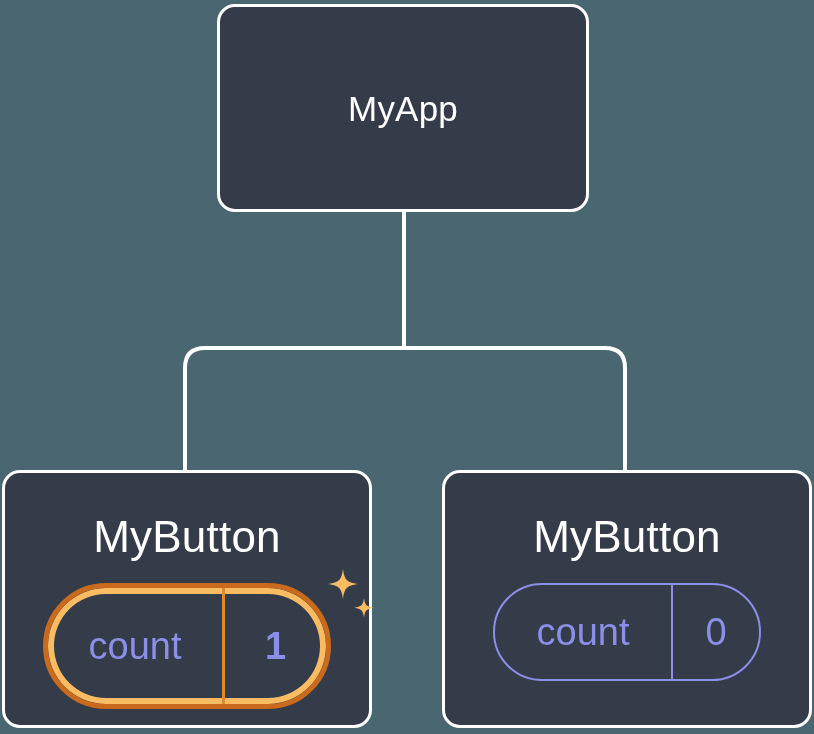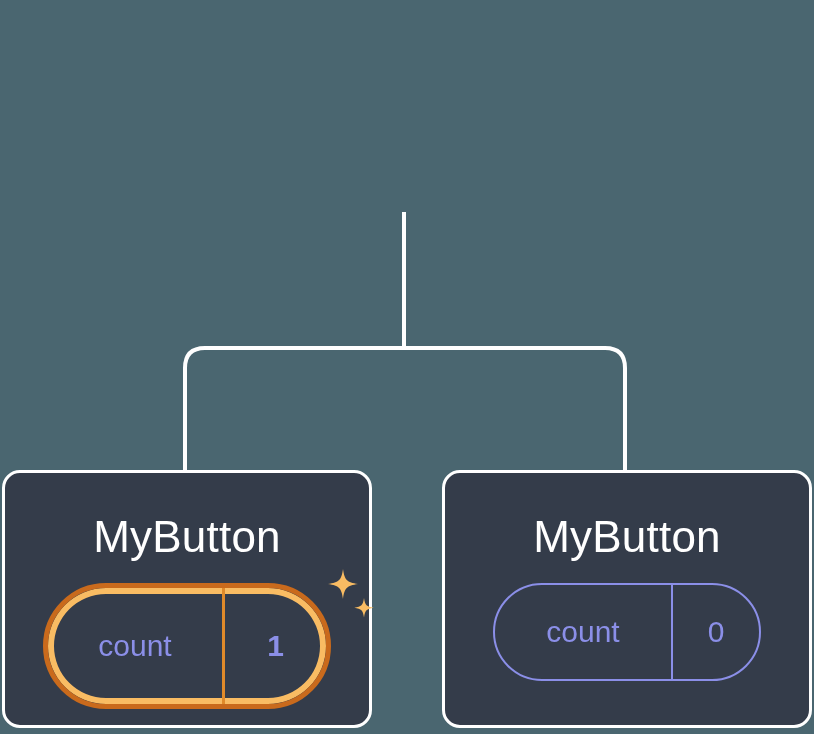--- a/index.html
+++ b/index.html
@@ -104,21 +104,21 @@
     border-radius: 999px;
   }
   .pill-highlight .pill-key { color: #8b8fe8; font-weight: 400; }
   .pill-highlight .pill-val { color: #8b8fe8; font-weight: 700; }
   .pill-highlight .pill-divider { background: #e08a2a; width: 3px; }
 
   .pill-key, .pill-val {
     display: flex;
     align-items: center;
     justify-content: center;
-    font-size: 30px;
+    font-size: 38px;
     line-height: 1;
     white-space: nowrap;
   }
   .pill-plain .pill-key { flex: 0 0 176px; }
   .pill-plain .pill-val { flex: 1 1 auto; }
 
   .pill-highlight .pill-key { flex: 0 0 174px; }
   .pill-highlight .pill-val { flex: 1 1 auto; }
 
   .pill-divider { flex: 0 0 auto; align-self: stretch; }
@@ -139,20 +139,23 @@
 </head>
 <body>
 
 <div class="stage">
 
   <svg class="connectors" width="814" height="734" viewBox="0 0 814 734" fill="none">
     <path d="M 404 212 L 404 348" stroke="#ffffff" stroke-width="4" stroke-linecap="butt"></path>
     <path d="M 185 472 L 185 368 Q 185 348 205 348 L 605 348 Q 625 348 625 368 L 625 472" stroke="#ffffff" stroke-width="4" fill="none" stroke-linecap="butt"></path>
   </svg>
 
+  <div class="node node-root">
+    <div class="node-title">MyApp</div>
+  </div>
 
   <div class="node node-child node-child-left">
     <div class="node-title">MyButton</div>
 
     <div class="pill-wrap">
       <div class="pill pill-highlight">
         <div class="pill-key">count</div>
         <div class="pill-divider"></div>
         <div class="pill-val">1</div>
       </div>

